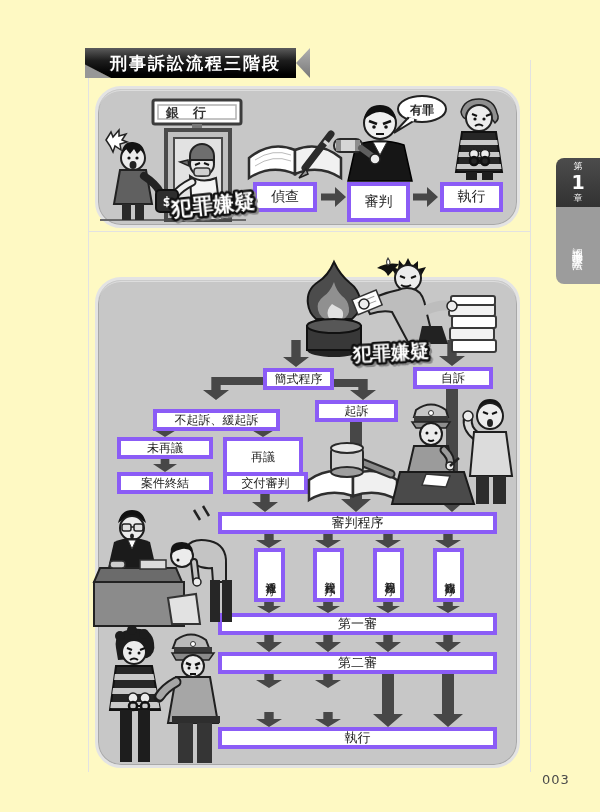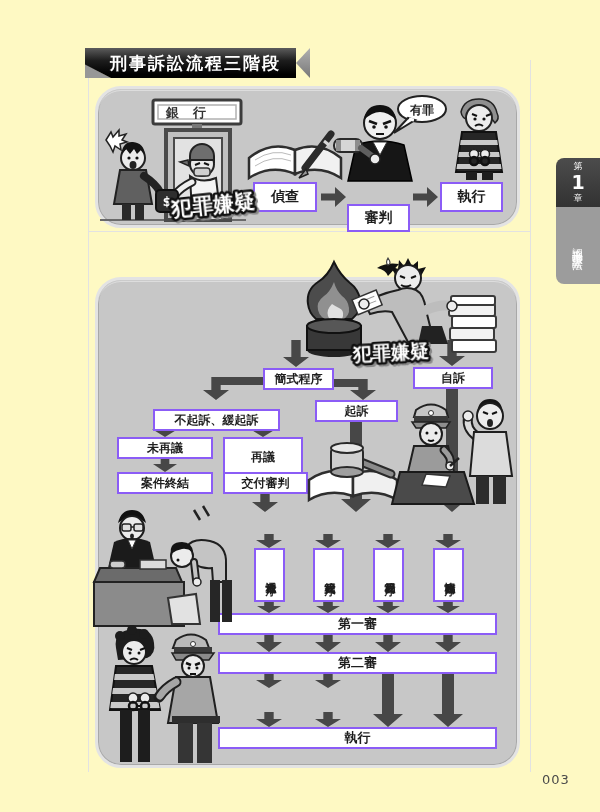--- a/index.html
+++ b/index.html
@@ -16,23 +16,23 @@
     color:#fff;font-weight:bold;font-size:17px;letter-spacing:2px;padding-left:10px;}
   .banner-fold{position:absolute;left:0;top:16px;width:26px;height:14px;background:#979797;
     clip-path:polygon(0 0,100% 100%,0 100%);}
   .banner-notch{position:absolute;right:0;top:0;width:14px;height:100%;
     background:linear-gradient(180deg,#b0b0b0,#787878);
     clip-path:polygon(100% 0,100% 100%,0 50%);}
   
   .panel{position:absolute;background:#c7c7c7;border:3px solid #e3e3e3;border-radius:26px;
     box-sizing:border-box;box-shadow:inset 0 2px 0 rgba(255,255,255,.4), inset 0 0 0 1px #a8a8a8;}
   
-  .box{position:absolute;background:#fff;border:2px solid #8b5cf6;box-sizing:border-box;
+  .box{position:absolute;background:#fff;border:4px solid #8b5cf6;box-sizing:border-box;
     display:flex;align-items:center;justify-content:center;
-    font-weight:bold;color:#1e1e1e;font-size:12px;z-index:2;white-space:nowrap;}
+    font-weight:normal;color:#1e1e1e;font-size:12px;z-index:2;white-space:nowrap;}
   .box.wide{font-size:13px;}
   .box.vert{writing-mode:vertical-rl;text-orientation:upright;font-size:11px;letter-spacing:1px;}
   
   .ad,.ad-s,.ad-xs,.ad-l{position:absolute;background:#474747;z-index:1;}
   .ad  {clip-path:polygon(50% 100%,0 calc(100% - 10px),32% calc(100% - 10px),32% 0,68% 0,68% calc(100% - 10px),100% calc(100% - 10px));}
   .ad-s{clip-path:polygon(50% 100%,0 calc(100% - 8px),32% calc(100% - 8px),32% 0,68% 0,68% calc(100% - 8px),100% calc(100% - 8px));}
   .ad-xs{clip-path:polygon(50% 100%,0 calc(100% - 7px),30% calc(100% - 7px),30% 0,70% 0,70% calc(100% - 7px),100% calc(100% - 7px));}
   .ad-l{clip-path:polygon(50% 100%,0 calc(100% - 13px),30% calc(100% - 13px),30% 0,70% 0,70% calc(100% - 13px),100% calc(100% - 13px));}
   .ar{position:absolute;background:#474747;z-index:1;
     clip-path:polygon(100% 50%,calc(100% - 11px) 0,calc(100% - 11px) 32%,0 32%,0 68%,calc(100% - 11px) 68%,calc(100% - 11px) 100%);}
@@ -163,21 +163,21 @@
     <circle cx="41" cy="62" r="4.5" fill="#ececec" stroke="#222" stroke-width="1.5"></circle>
     <circle cx="30" cy="69" r="4" fill="none" stroke="#111" stroke-width="2.5"></circle>
     <circle cx="41" cy="69" r="4" fill="none" stroke="#111" stroke-width="2.5"></circle>
     <line x1="34" y1="69" x2="37" y2="69" stroke="#111" stroke-width="2"></line>
     <rect x="22" y="80" width="11" height="8" fill="#1d1d1d"></rect>
     <rect x="38" y="80" width="11" height="8" fill="#1d1d1d"></rect>
   </svg>
 
   <div class="box wide" style="left:253px;top:182px;width:64px;height:30px;font-size:14px;">偵查</div>
   <div class="ar" style="left:321px;top:187px;width:25px;height:20px;"></div>
-  <div class="box wide" style="left:347px;top:182px;width:63px;height:28px;font-size:14px;margin-top:22px;">審判</div>
+  <div class="box wide" style="left:347px;top:182px;width:63px;height:40px;font-size:14px;">審判</div>
   <div class="ar" style="left:413px;top:187px;width:25px;height:20px;"></div>
   <div class="box wide" style="left:440px;top:182px;width:63px;height:30px;font-size:14px;">執行</div>
 
 
   <div class="panel" style="left:95px;top:277px;width:425px;height:491px;"></div>
 
   <svg class="illus" style="left:268px;top:252px;width:235px;height:108px;" viewBox="0 0 235 108">
     <g>
       <rect x="184" y="88" width="44" height="12" rx="2" fill="#fff" stroke="#3a3a3a" stroke-width="2"></rect>
       <rect x="182" y="76" width="44" height="12" rx="2" fill="#f2f2f2" stroke="#3a3a3a" stroke-width="2"></rect>
@@ -280,20 +280,21 @@
     <path d="M30,52 q3,2 6,0" stroke="#111" fill="none" stroke-width="1.8"></path>
     <path d="M16,58 h34 l6,26 h-46 z" fill="#9b9b9b" stroke="#1f1f1f" stroke-width="2"></path>
     <path d="M46,62 q8,8 6,14" stroke="#1f1f1f" stroke-width="9" fill="none" stroke-linecap="round"></path>
     <path d="M46,62 q8,8 6,13" stroke="#9b9b9b" stroke-width="5" fill="none" stroke-linecap="round"></path>
     <circle cx="52" cy="78" r="4" fill="#ececec" stroke="#222" stroke-width="1.5"></circle>
     <line x1="52" y1="78" x2="61" y2="70" stroke="#222" stroke-width="2.5"></line>
     <path d="M2,84 L66,84 L76,116 L-6,116 Z" fill="#4a4a4a" stroke="#1a1a1a" stroke-width="2"></path>
     <path d="M28,86 l24,2 -4,11 -24,-2 z" fill="#fff" stroke="#333" stroke-width="1.5"></path>
   </svg>
 
+  <div class="box wide" style="left:218px;top:512px;width:279px;height:22px;">審判程序</div>
 
   <div class="ad-s" style="left:256px;top:534px;width:26px;height:14px;"></div>
   <div class="ad-s" style="left:315px;top:534px;width:26px;height:14px;"></div>
   <div class="ad-s" style="left:375px;top:534px;width:26px;height:14px;"></div>
   <div class="ad-s" style="left:435px;top:534px;width:26px;height:14px;"></div>
 
   <div class="box vert" style="left:254px;top:548px;width:31px;height:54px;">通常程序</div>
   <div class="box vert" style="left:313px;top:548px;width:31px;height:54px;">簡式程序</div>
   <div class="box vert" style="left:373px;top:548px;width:31px;height:54px;">簡易程序</div>
   <div class="box vert" style="left:433px;top:548px;width:31px;height:54px;">協商程序</div>

